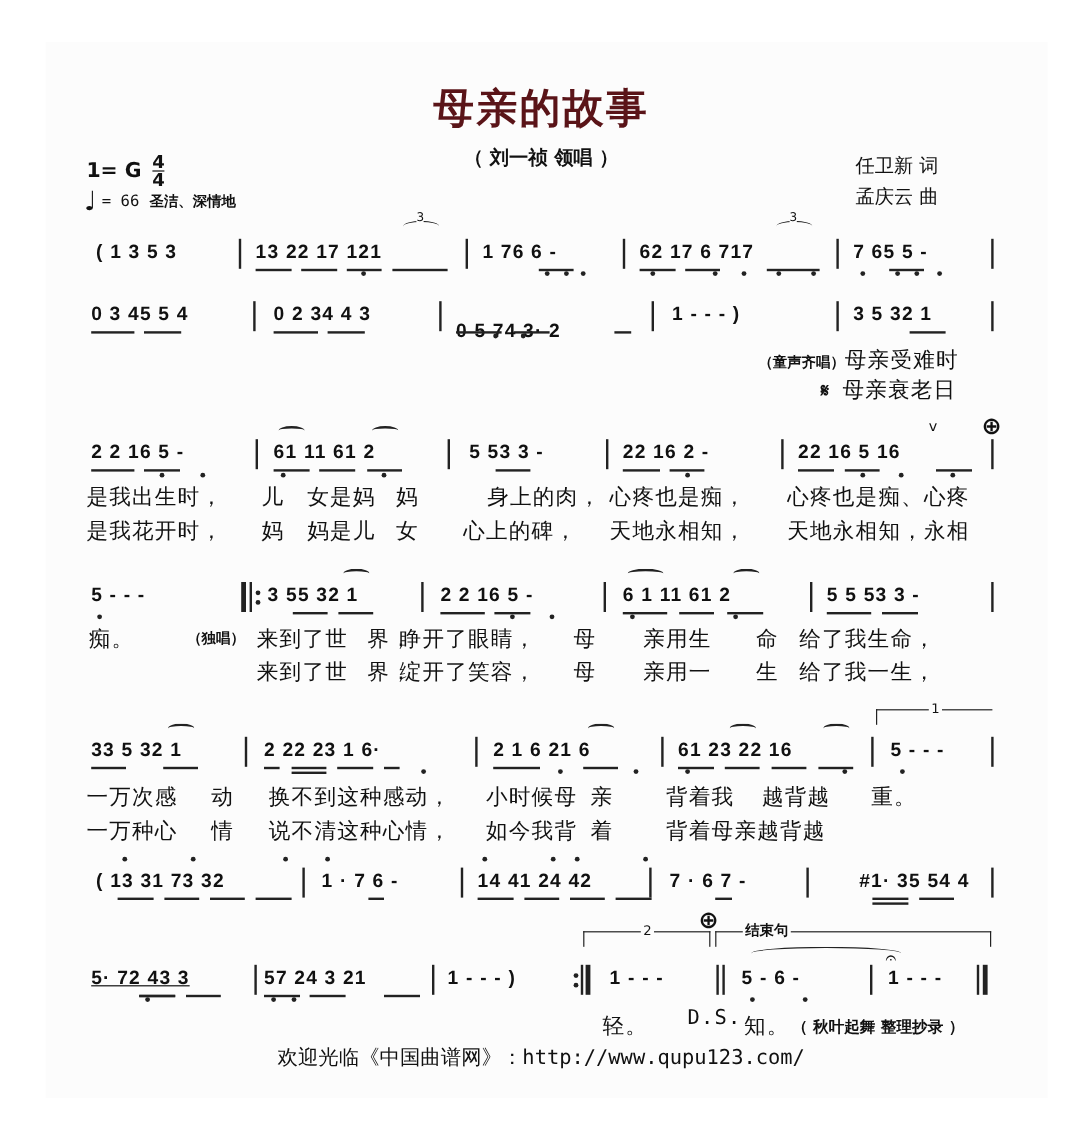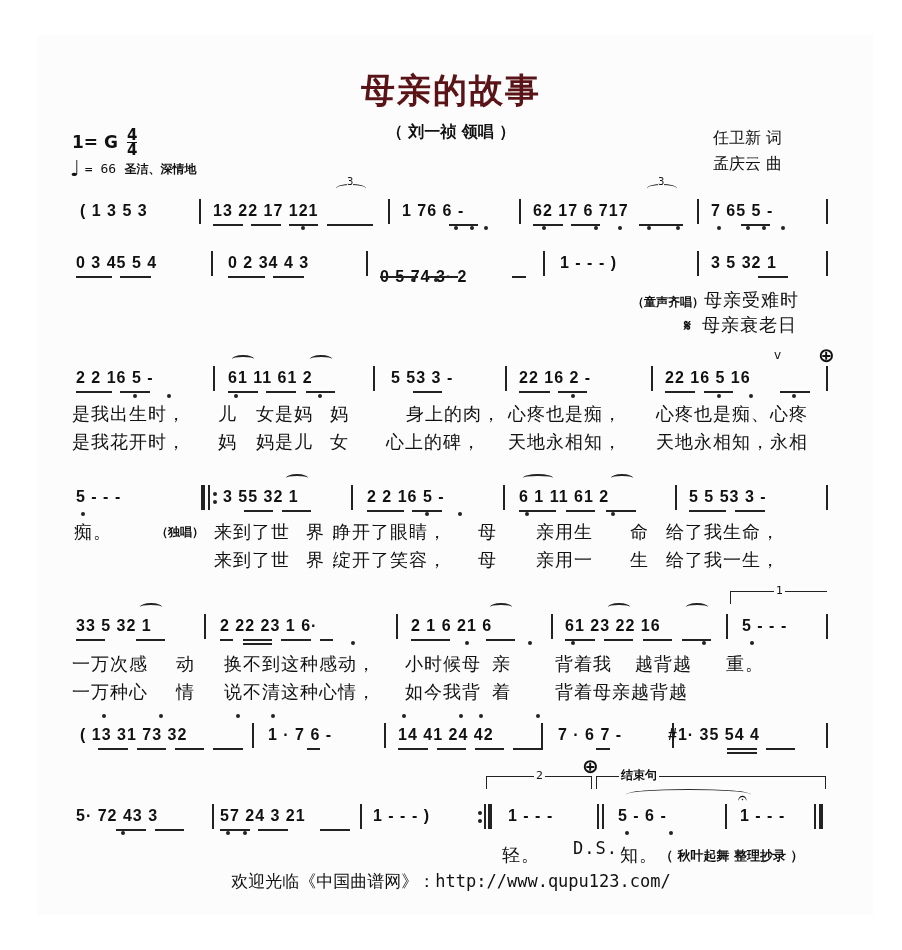--- a/index.html
+++ b/index.html
@@ -207,21 +207,21 @@
       <div class="abs blabel" style="left:43px;">1</div>
     </div>
     <div class="abs tok" style="left:80px;top:722px;">( 13 31 73 32</div>
     <div class="abs bar" style="left:252px;top:723px;"></div>
     <div class="abs tok" style="left:268px;top:722px;">1 · 7 6 -</div>
     <div class="abs bar" style="left:384px;top:723px;"></div>
     <div class="abs tok" style="left:398px;top:722px;">14 41 24 42</div>
     <div class="abs bar" style="left:541px;top:723px;"></div>
     <div class="abs tok" style="left:558px;top:722px;">7 · 6 7 -</div>
     <div class="abs bar" style="left:672px;top:723px;"></div>
-    <div class="abs tok" style="left:668px;top:722px;">#1· 35 54 4</div>
+    <div class="abs tok" style="left:716px;top:722px;">#1· 35 54 4</div>
     <div class="abs bar" style="left:826px;top:723px;"></div>
     <div class="abs ul" style="left:98px;width:30px;top:748px;"></div>
     <div class="abs ul" style="left:137px;width:29px;top:748px;"></div>
     <div class="abs ul" style="left:175px;width:29px;top:748px;"></div>
     <div class="abs ul" style="left:213px;width:30px;top:748px;"></div>
     <div class="abs ul" style="left:307px;width:13px;top:748px;"></div>
     <div class="abs ul" style="left:398px;width:30px;top:748px;"></div>
     <div class="abs ul" style="left:437px;width:29px;top:748px;"></div>
     <div class="abs ul" style="left:475px;width:29px;top:748px;"></div>
     <div class="abs ul" style="left:513px;width:30px;top:748px;"></div>
@@ -237,21 +237,21 @@
     <div class="abs dot" style="left:459px;top:714px;"></div>
     <div class="abs dot" style="left:479px;top:714px;"></div>
     <div class="abs dot" style="left:536px;top:714px;"></div>
     <div class="abs coda" style="left:582px;top:754px;">⊕</div>
     <div class="abs bracket l r" style="left:486px;width:104px;top:776px;">
       <div class="abs blabel" style="left:47px;">2</div>
     </div>
     <div class="abs bracket l r" style="left:596px;width:228px;top:776px;">
       <div class="abs blabel" style="left:22px;font-size:12px;font-weight:bold;top:-10px;">结束句</div>
     </div>
-    <div class="abs tok" style="left:76px;top:803px;">5· 72 43 3</div>
+    <div class="abs tok" style="left:76px;top:803px;text-decoration:underline;">5· 72 43 3</div>
     <div class="abs bar" style="left:212px;top:804px;"></div>
     <div class="abs tok" style="left:220px;top:803px;">57 24 3 21</div>
     <div class="abs bar" style="left:360px;top:804px;"></div>
     <div class="abs tok" style="left:373px;top:803px;">1 - - - )</div>
     <div class="abs dot" style="left:478px;top:811px;"></div>
     <div class="abs dot" style="left:478px;top:819px;"></div>
     <div class="abs bar" style="left:484px;top:804px;"></div>
     <div class="abs barthick" style="left:488px;top:804px;"></div>
     <div class="abs tok" style="left:508px;top:803px;">1 - - -</div>
     <div class="abs bar" style="left:597px;top:804px;"></div>

